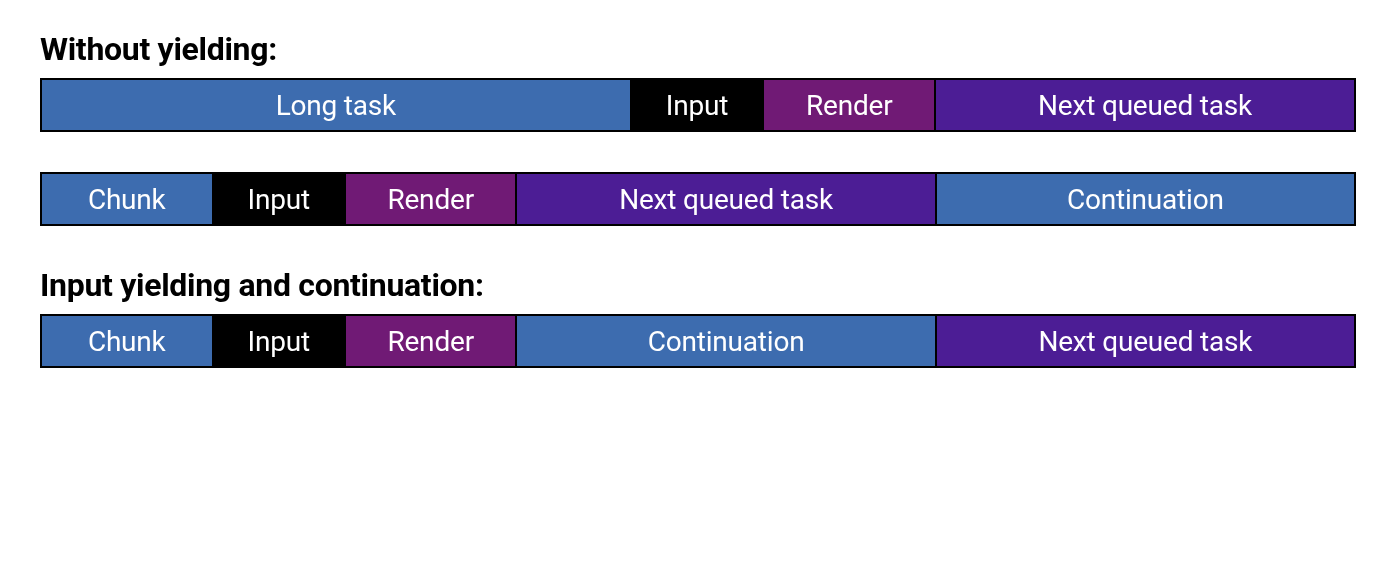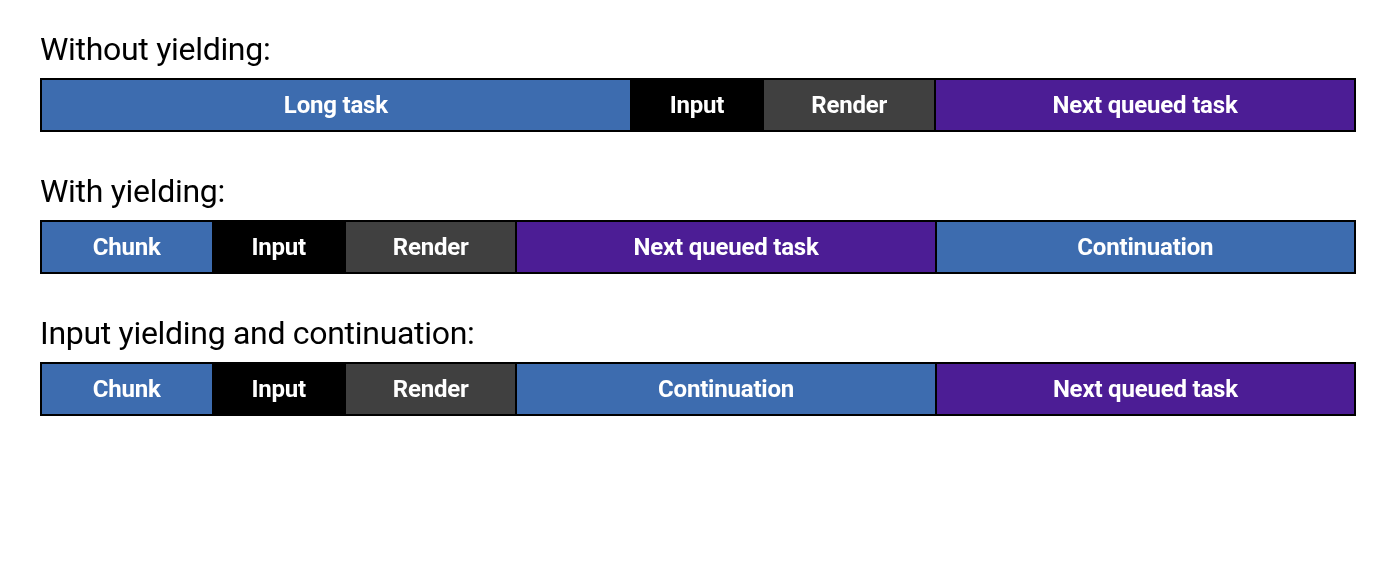--- a/index.html
+++ b/index.html
@@ -11,74 +11,73 @@
       font-family: -apple-system, BlinkMacSystemFont, 'Segoe UI', Roboto, Helvetica, Arial, sans-serif;
       background: #fff;
       padding: 30px 40px;
       width: 1396px;
     }
     .section {
       margin-bottom: 40px;
     }
     .section-title {
       font-size: 32px;
-      font-weight: 400;
+      font-weight: 700;
       color: #000;
       margin-bottom: 10px;
       letter-spacing: -0.3px;
     }
     .bar-container {
       display: flex;
       width: 100%;
       height: 54px;
     }
     .segment {
       display: flex;
       align-items: center;
       justify-content: center;
       color: #fff;
-      font-size: 24px;
-      font-weight: 700;
+      font-size: 28px;
+      font-weight: 400;
       border: 2px solid #000;
       border-right: none;
       white-space: nowrap;
       overflow: hidden;
       letter-spacing: -0.2px;
     }
     .segment:last-child {
       border-right: 2px solid #000;
     }
     .color-blue {
       background: #3d6caf;
     }
     .color-red {
       background: #000000;
     }
     .color-green {
-      background: #404040;
+      background: #701a75;
     }
     .color-gray {
       background: #4c1d95;
     }
   </style>
 </head>
 <body>
 
 <div class="section">
   <div class="section-title">Without yielding:</div>
   <div class="bar-container">
     <div class="segment color-blue" style="flex:45">Long task</div>
     <div class="segment color-red" style="flex:10">Input</div>
     <div class="segment color-green" style="flex:13">Render</div>
     <div class="segment color-gray" style="flex:32">Next queued task</div>
   </div>
 </div>
 
 <div class="section">
-  <div class="section-title">With yielding:</div>
   <div class="bar-container">
     <div class="segment color-blue" style="flex:13">Chunk</div>
     <div class="segment color-red" style="flex:10">Input</div>
     <div class="segment color-green" style="flex:13">Render</div>
     <div class="segment color-gray" style="flex:32">Next queued task</div>
     <div class="segment color-blue" style="flex:32">Continuation</div>
   </div>
 </div>
 
 <div class="section">

